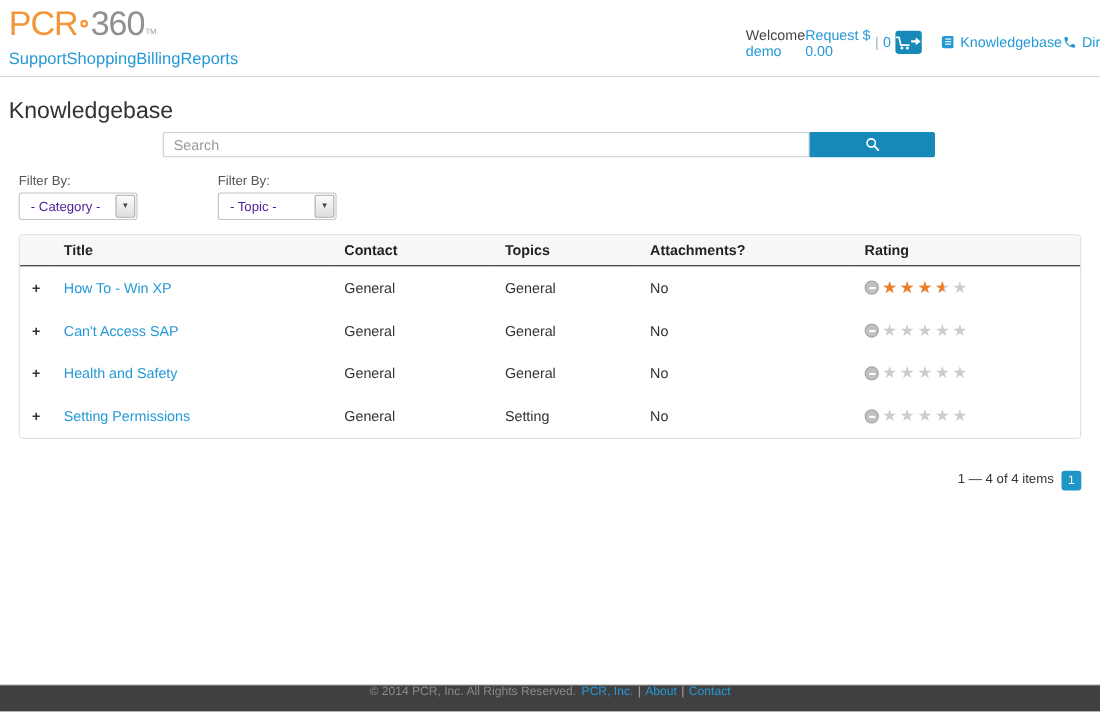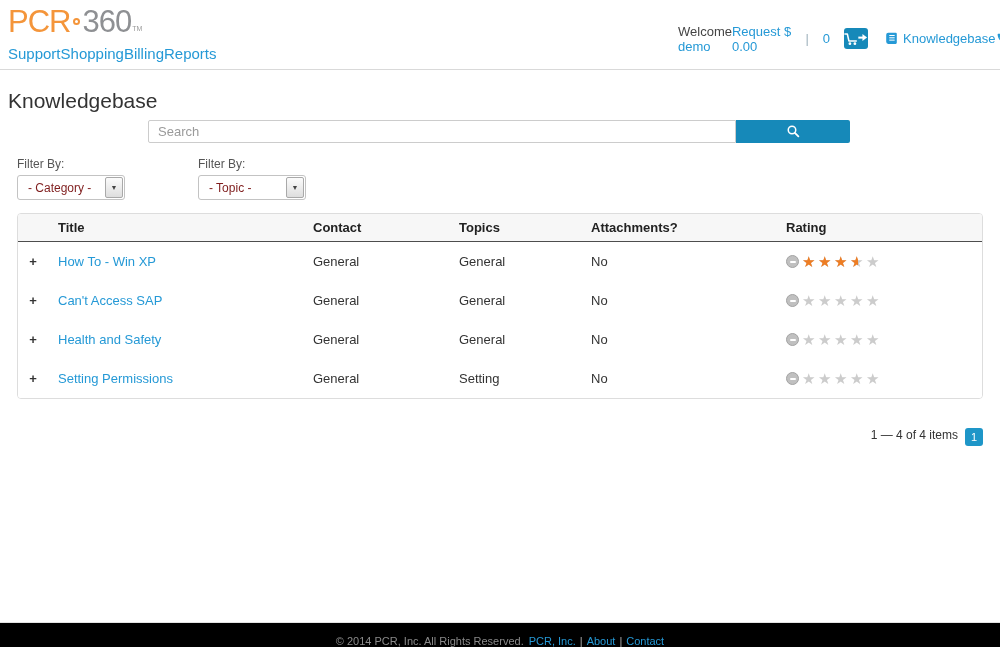--- a/index.html
+++ b/index.html
@@ -15,40 +15,40 @@
   .logo-deg { display:inline-block; width:7px; height:7px; border:2.5px solid #f4953a; border-radius:50%; margin:0 2px 0 3px; vertical-align:7px; }
   .logo-360 { color:#8e9093; }
   .logo-tm { font-size:7px; color:#9a9a9a; letter-spacing:0; vertical-align:1px; margin-left:1px; }
   .main-nav { display:flex; margin-top:8px; }
   .nav-link { color:#2599d6; font-size:15px; text-decoration:none; cursor:pointer; }
 
   .header-right { width:306px; display:flex; flex-direction:row; padding-top:8px; gap:8px; }
   .hr-row1 { display:flex; justify-content:space-between; align-items:center; }
   .welcome { font-size:13px; color:#444; }
   .welcome a { color:#2599d6; text-decoration:none; cursor:pointer; }
-  .request { display:flex; align-items:center; gap:14px; font-size:13px; }
+  .request { display:flex; align-items:center; gap:4px; font-size:13px; }
   .request a { color:#2599d6; text-decoration:none; cursor:pointer; }
   .pipe { color:#9fb2bd; }
   .cart-btn { background:#1689b9; border:none; border-radius:3px; width:35px; height:21px; display:flex; align-items:center; justify-content:center; cursor:pointer; }
   .hr-row2 { display:flex; justify-content:space-between; align-items:center; padding-left:9px; }
   .quick-link { display:flex; align-items:center; gap:5px; color:#2599d6; font-size:13px; text-decoration:none; cursor:pointer; }
   .ql-icon { display:flex; align-items:center; }
 
   
   main { flex:1 1 auto; position:relative; background:#fff; }
   .page-title { font-size:21px; font-weight:400; color:#333; margin:19px 0 0 8px; }
   .search-row { margin:7px 0 0 148px; display:flex; width:702px; height:23px;border-radius:11px; }
   .search-input { flex:1; height:23px; border:1px solid #ccc; border-radius:2px 0 0 2px; padding:0 9px; font-size:13px; color:#333; outline:none; font-family:inherit; }
   .search-input::placeholder { color:#9a9a9a; }
   .search-btn { width:114px; height:23px; background:#1689b9; border:none; border-radius:0 2px 2px 0; cursor:pointer; display:flex; align-items:center; justify-content:center; }
 
   .filters { margin:14px 0 0 17px; display:flex; gap:73px; }
   .filter-label { font-size:12px; color:#555; margin-bottom:4px; }
   .filter-select { width:108px; height:25px; border:1px solid #c3c3c3; border-radius:3px; background:#fff; display:flex; align-items:center; justify-content:space-between; cursor:pointer; }
-  .sel-text { padding-left:10px; font-size:12px; color:#7f1d1d; white-space:nowrap; }
+  .sel-text { padding-left:10px; font-size:12px; color:#4c1d95; white-space:nowrap; }
   .sel-arrow { width:18px; height:21px; margin-right:1px; background:linear-gradient(#fbfbfb,#dedede); border:1px solid #a9a9a9; border-radius:2px; display:flex; align-items:center; justify-content:center; font-size:7px; color:#444; }
 
   .grid { margin:13px 17px 0 17px; border:1px solid #ddd; border-radius:4px; overflow:hidden; background:#fff; }
   .grid table { width:100%; border-collapse:collapse; table-layout:fixed; }
   .grid th { background:#f7f7f7; border-bottom:1px solid #4d4d4d; font-weight:bold; text-align:left; padding:6px 10px; font-size:13px; color:#222; }
   .grid th:nth-child(1){ width:30px; }
   .grid th:nth-child(2){ width:255px; }
   .grid th:nth-child(3){ width:146px; }
   .grid th:nth-child(4){ width:132px; }
   .grid th:nth-child(5){ width:195px; }
@@ -59,21 +59,21 @@
   .rating { display:flex; align-items:center; }
   .rate-cancel { width:13px; height:13px; border-radius:50%; background:#c0c0c0; border:1px solid #a3a3a3; position:relative; margin-right:3px; cursor:pointer; flex:0 0 13px; }
   .rate-cancel::after { content:""; position:absolute; left:2.5px; right:2.5px; top:4.5px; height:2px; background:#fff; border-radius:1px; }
   .star { position:relative; display:inline-block; width:16px; font-size:15px; line-height:15px; color:#ccc; cursor:pointer; }
   .star .fill { position:absolute; left:0; top:0; overflow:hidden; white-space:nowrap; color:#ee7d23; }
 
   .pagination { display:flex; justify-content:flex-end; align-items:flex-start; gap:7px; margin:29px 17px 0 3px; font-size:12px; color:#333; }
   .page-btn { width:18px; height:18px; background:#1e96c8; color:#fff; border:none; border-radius:3px; font-size:11px; display:flex; align-items:center; justify-content:center; cursor:pointer; font-family:inherit; }
 
   
-  footer { flex:0 0 25px; height:25px; background:#000000; border-top:1px solid #e2e2e2; display:flex; align-items:flex-end; justify-content:center; font-size:11px; color:#8a8a8a; }
+  footer { flex:0 0 25px; height:25px; background:#404040; border-top:1px solid #e2e2e2; display:flex; align-items:flex-start; justify-content:center; font-size:11px; color:#8a8a8a; }
   footer a { color:#2599d6; text-decoration:none; cursor:pointer; }
   .f-sep { color:#aaa; margin:0 4px; }
   .f-links { margin-left:5px; }
 </style>
 </head>
 <body>
 
 <div class="page">
 
   <header>

